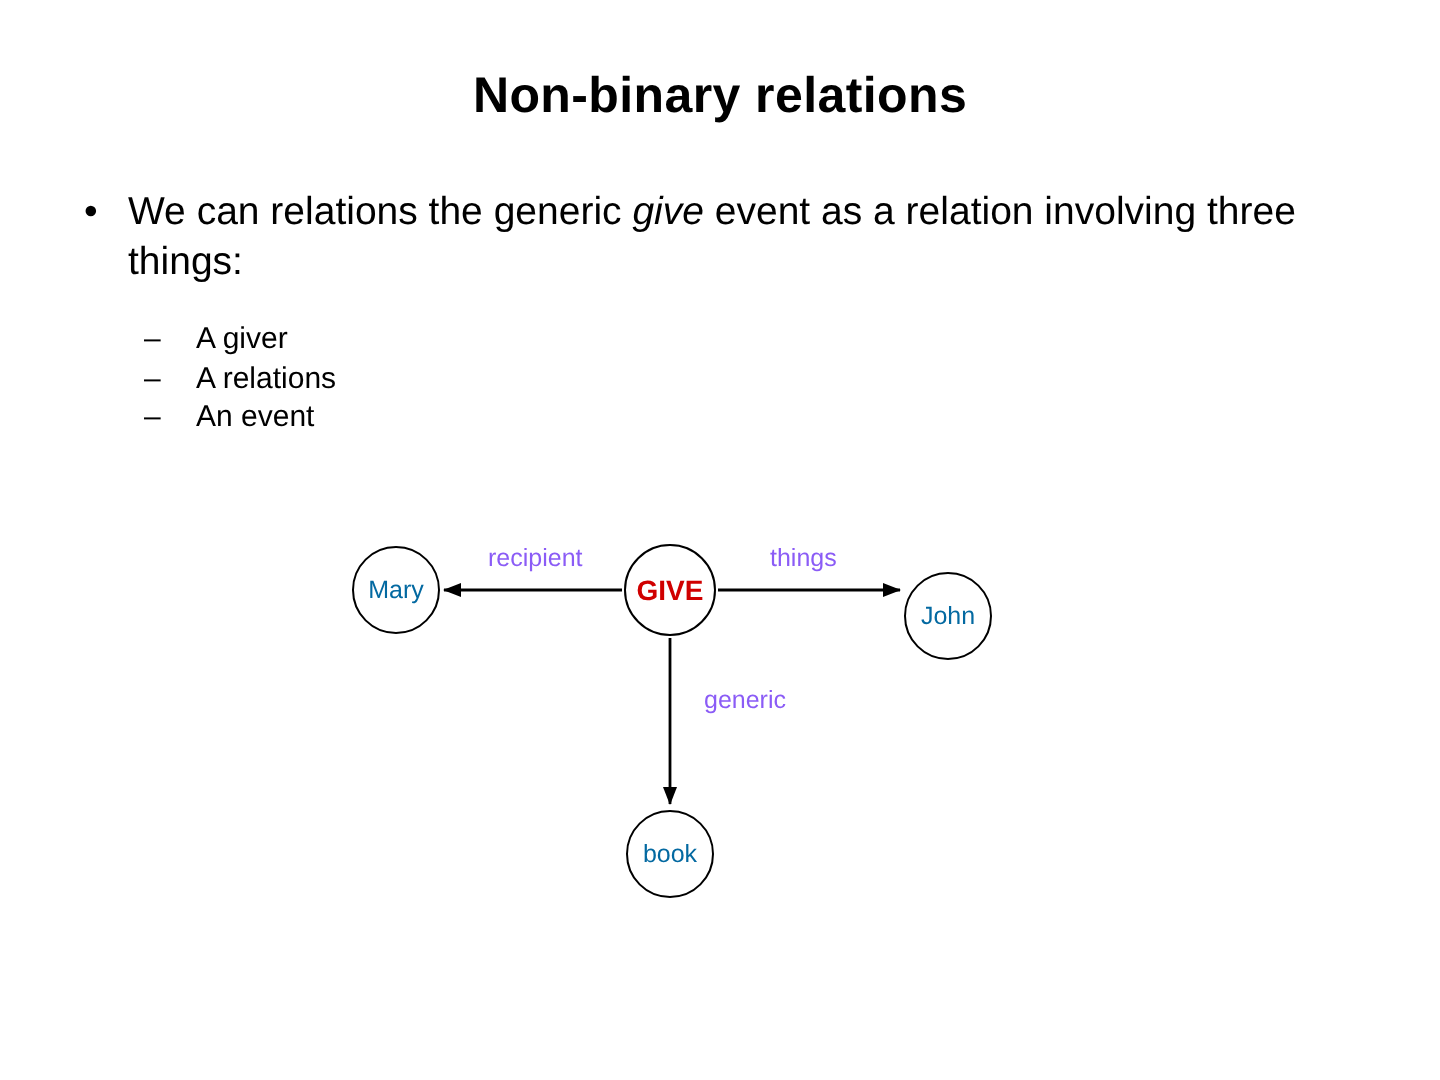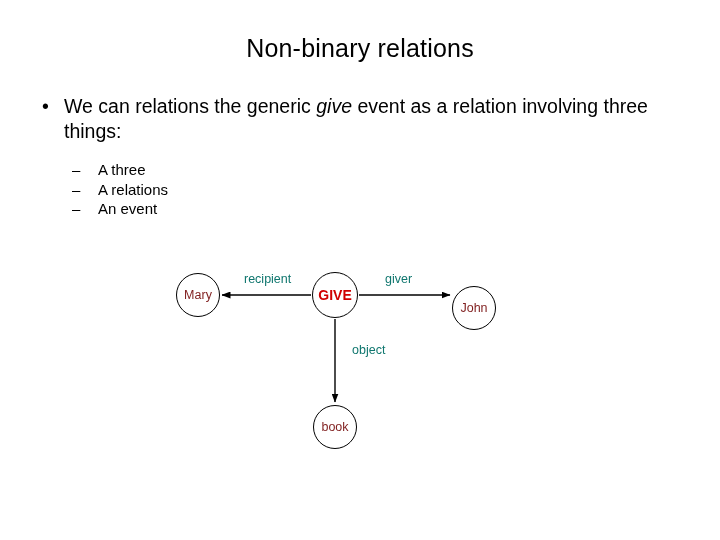--- a/index.html
+++ b/index.html
@@ -24,21 +24,21 @@
     height: 540px;
   }
 
   #slide-title {
     position: absolute;
     left: 0;
     top: 34px;
     width: 720px;
     text-align: center;
     font-size: 25px;
-    font-weight: normal;
+    font-weight: bold;
     letter-spacing: 0.2px;
     color: #000000;
   }
 
   #bullet-block {
     position: absolute;
     left: 36px;
     top: 94px;
     width: 650px;
   }
@@ -97,53 +97,53 @@
   }
   .node {
     position: absolute;
     border: 1px solid #000000;
     border-radius: 50%;
     background: #ffffff;
     display: flex;
     align-items: center;
     justify-content: center;
     font-size: 12.5px;
-    color: #7f1d1d;
+    color: #0369a1;
     box-sizing: border-box;
   }
   .node.red {
     color: #d00000;
     font-weight: bold;
     font-size: 14px;
   }
   .edge-label {
     position: absolute;
     font-size: 12.5px;
-    color: #0f766e;
+    color: #8b5cf6;
     white-space: nowrap;
   }
 </style>
 </head>
 <body>
 
 <div id="slide">
 
   <div id="slide-title">Non-binary relations</div>
 
   <div id="bullet-block">
     <div class="bullet-level1">
       <span class="marker">•</span>
       <span>We can relations the generic </span><em>give</em><span> event as a relation involving three things:</span>
     </div>
   </div>
 
   <div id="sub-list">
     <div class="bullet-level2">
       <span class="marker">–</span>
-      <span>A three</span>
+      <span>A giver</span>
     </div>
     <div class="bullet-level2">
       <span class="marker">–</span>
       <span>A relations</span>
     </div>
     <div class="bullet-level2">
       <span class="marker">–</span>
       <span>An event</span>
     </div>
   </div>
@@ -174,18 +174,18 @@
 
     <div class="node" style="left:452px; top:36px; width:44px; height:44px;">
       <span>John</span>
     </div>
 
     <div class="node" style="left:313px; top:155px; width:44px; height:44px;">
       <span>book</span>
     </div>
 
     <div class="edge-label" style="left:244px; top:22px;">recipient</div>
-    <div class="edge-label" style="left:385px; top:22px;">giver</div>
-    <div class="edge-label" style="left:352px; top:93px;">object</div>
+    <div class="edge-label" style="left:385px; top:22px;">things</div>
+    <div class="edge-label" style="left:352px; top:93px;">generic</div>
 
   </div>
 
 </div>
 
 </body></html>

